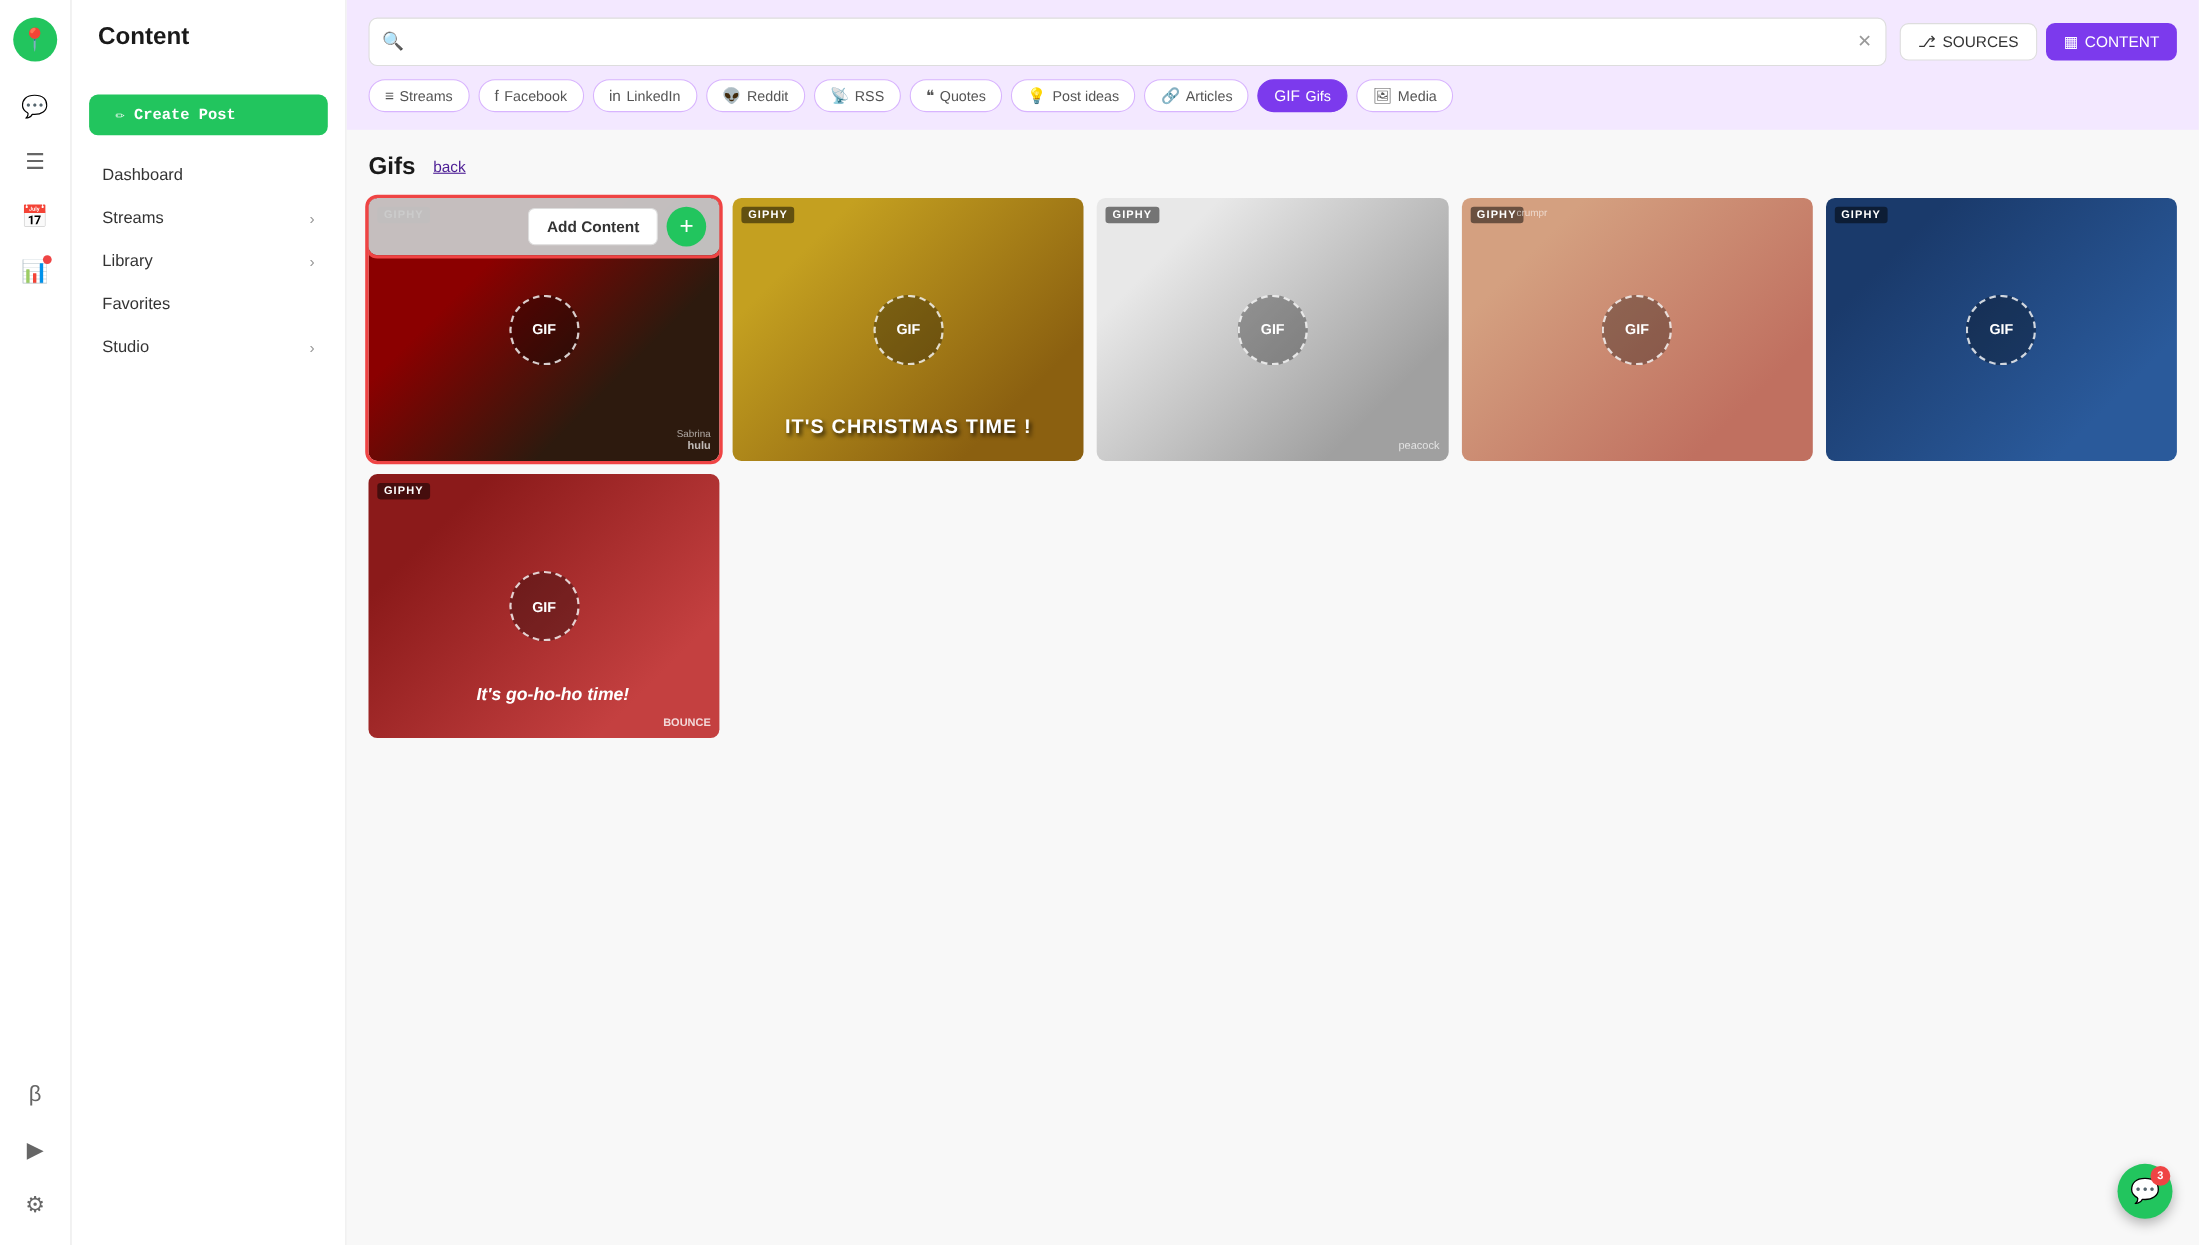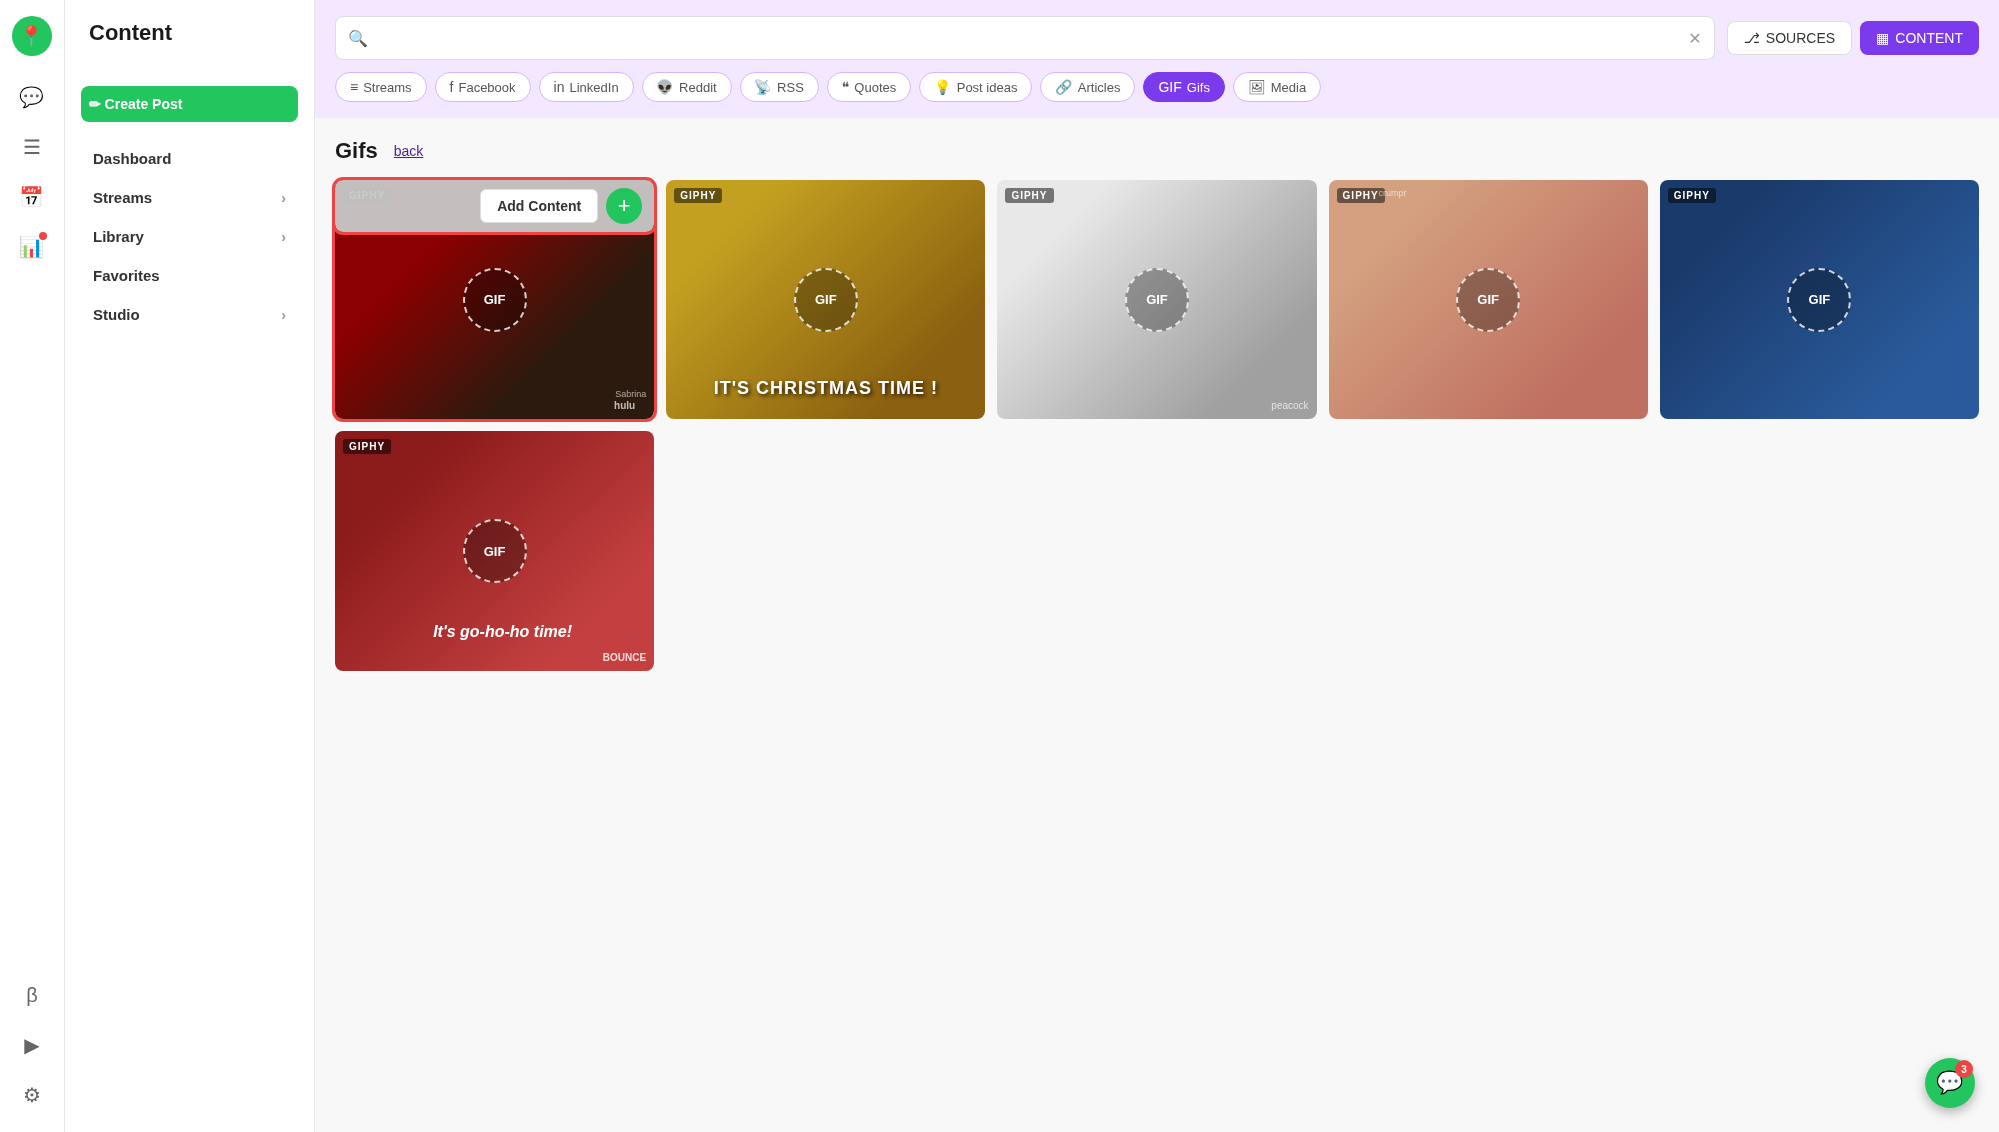--- a/index.html
+++ b/index.html
@@ -70,21 +70,21 @@
     }
     .sidebar-item {
       display: flex;
       align-items: flex-end;
       justify-content: space-between;
       padding: 10px 12px;
       border-radius: 8px;
       cursor: pointer;
       font-size: 15px;
       color: #333;
-      font-weight: 700;
+      font-weight: 400;
       margin-bottom: 2px;
     }
     .sidebar-item .chevron { color: #999; font-size: 14px; }
 
     
     .main-content {
       flex: 1;
       display: flex;
       flex-direction: column;
       overflow: hidden;
@@ -322,25 +322,26 @@
 
     
     .create-post-btn {
       display: flex;
       align-items: center;
       gap: 6px;
       background: #22c55e;
       color: #fff;
       border: none;
       border-radius: 8px;
-      padding: 10px 8px;
+      padding: 10px 24px;
       font-size: 14px;
       font-weight: 600;
       cursor: pointer;
       margin-bottom: 0;
+      font-family: Liberation Mono, monospace;
     }
     .sidebar-header {
       display: flex;
       align-items: center;
       justify-content: space-between;
       margin-bottom: 20px;
     }
 
     
     .chat-bubble {
@@ -368,21 +369,21 @@
       font-weight: 700;
       width: 18px; height: 18px;
       border-radius: 50%;
       display: flex; align-items: center; justify-content: center;
     }
 
     
     .watermark-hulu {
       position: absolute;
       bottom: 8px;
-      right: 19px;
+      right: 8px;
       color: rgba(255,255,255,0.7);
       font-size: 10px;
       font-weight: 600;
       margin-top: 20px;
     }
     .watermark-sabrina {
       position: absolute;
       bottom: 20px;
       right: 8px;
       color: rgba(255,255,255,0.6);

